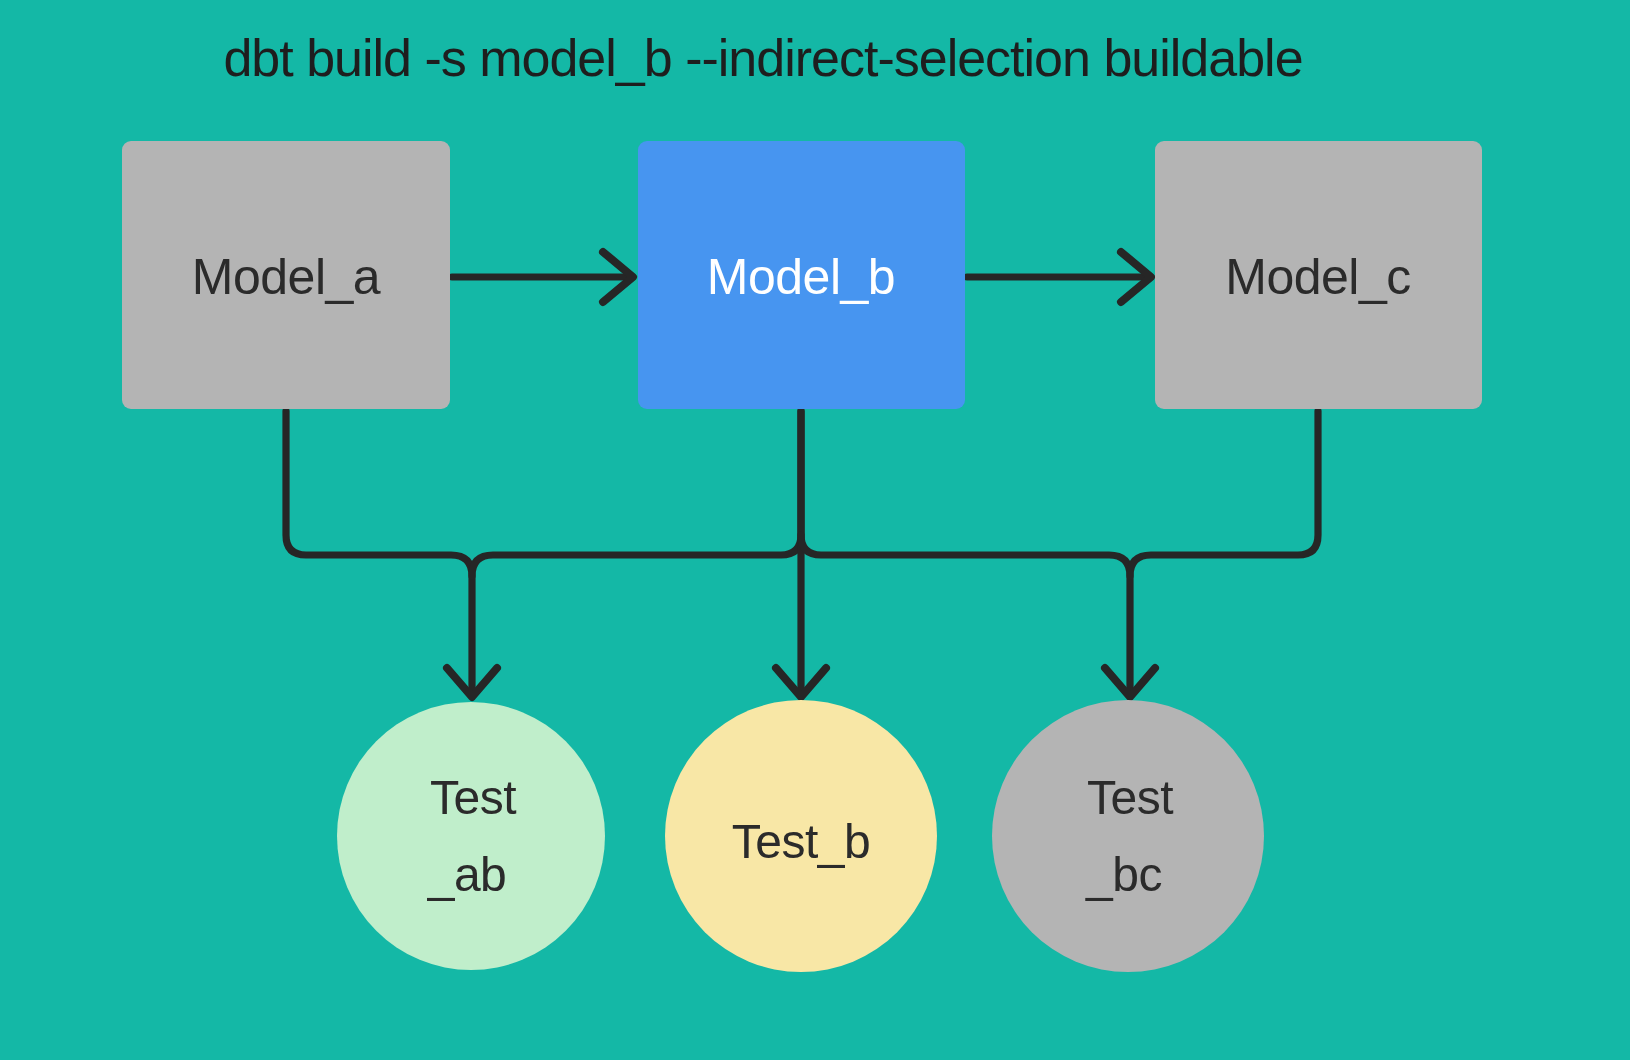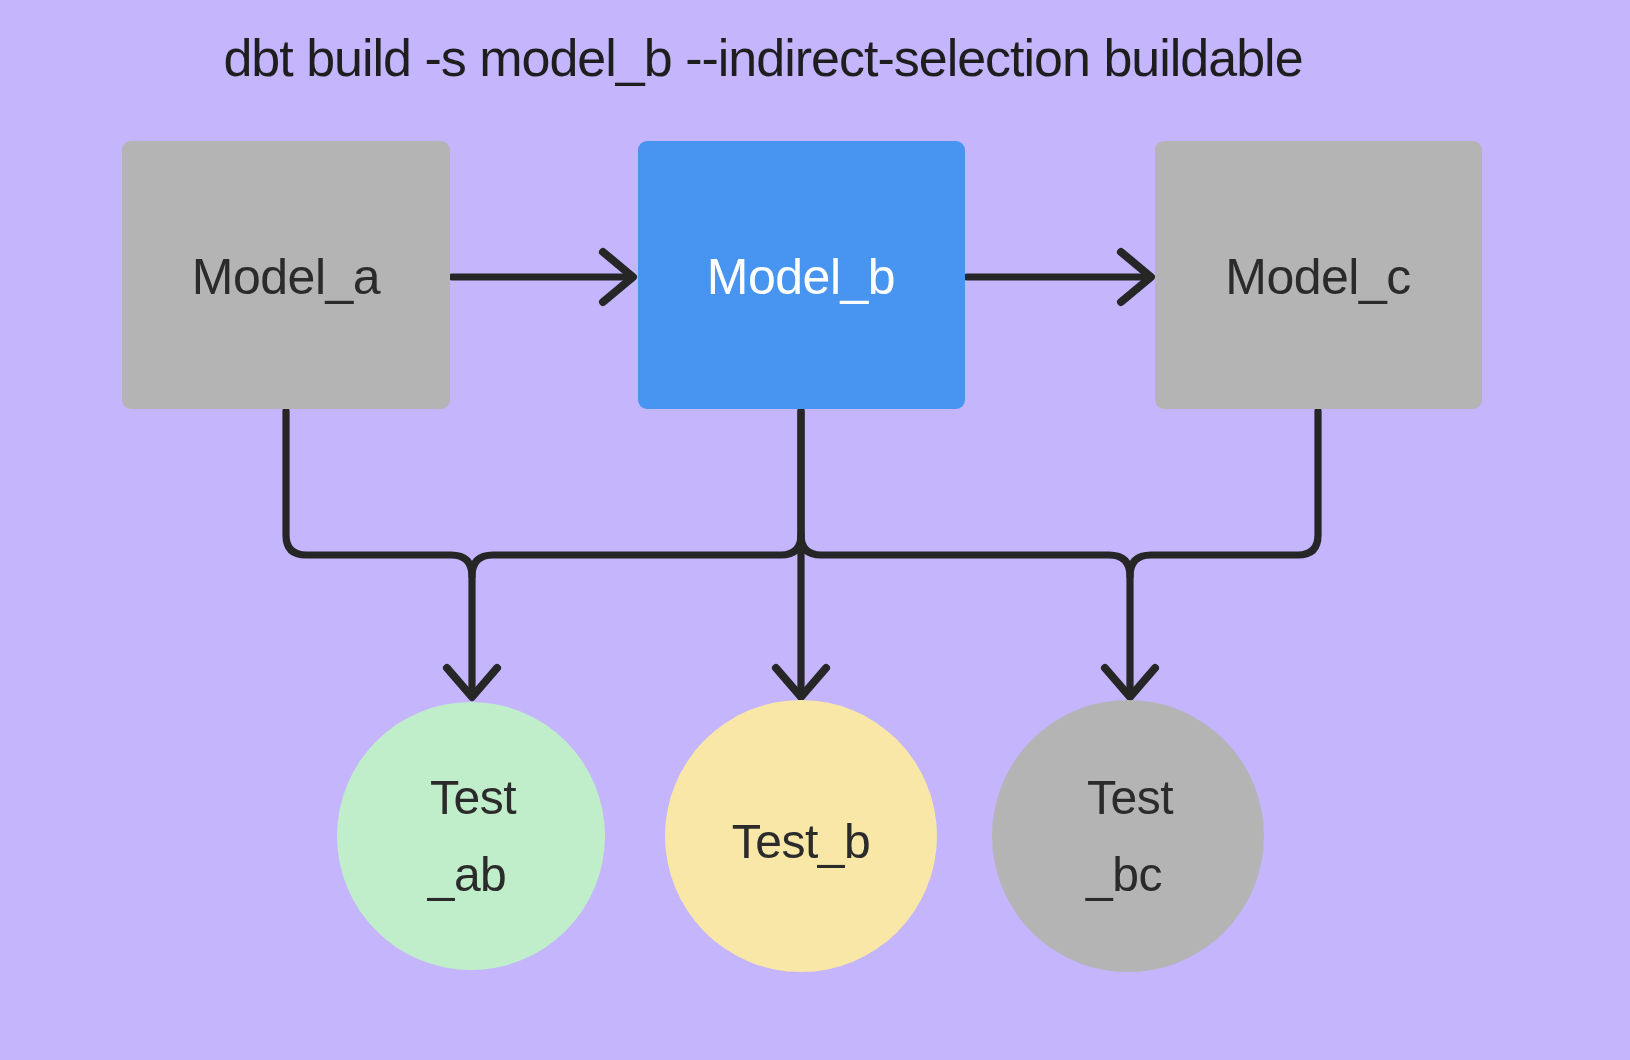--- a/index.html
+++ b/index.html
@@ -5,21 +5,21 @@
   html, body {
     margin: 0;
     padding: 0;
     background: #ffffff;
     font-family: "Liberation Sans", "DejaVu Sans", sans-serif;
   }
   .canvas {
     position: relative;
     width: 1630px;
     height: 1060px;
-    background: #c4b5fd;
+    background: #14b8a6;
     overflow: hidden;
   }
   .title {
     position: absolute;
     top: 28px;
     left: 0;
     width: 1630px;
     text-align: center;
     transform: translateX(-52px);
     font-size: 52px;

